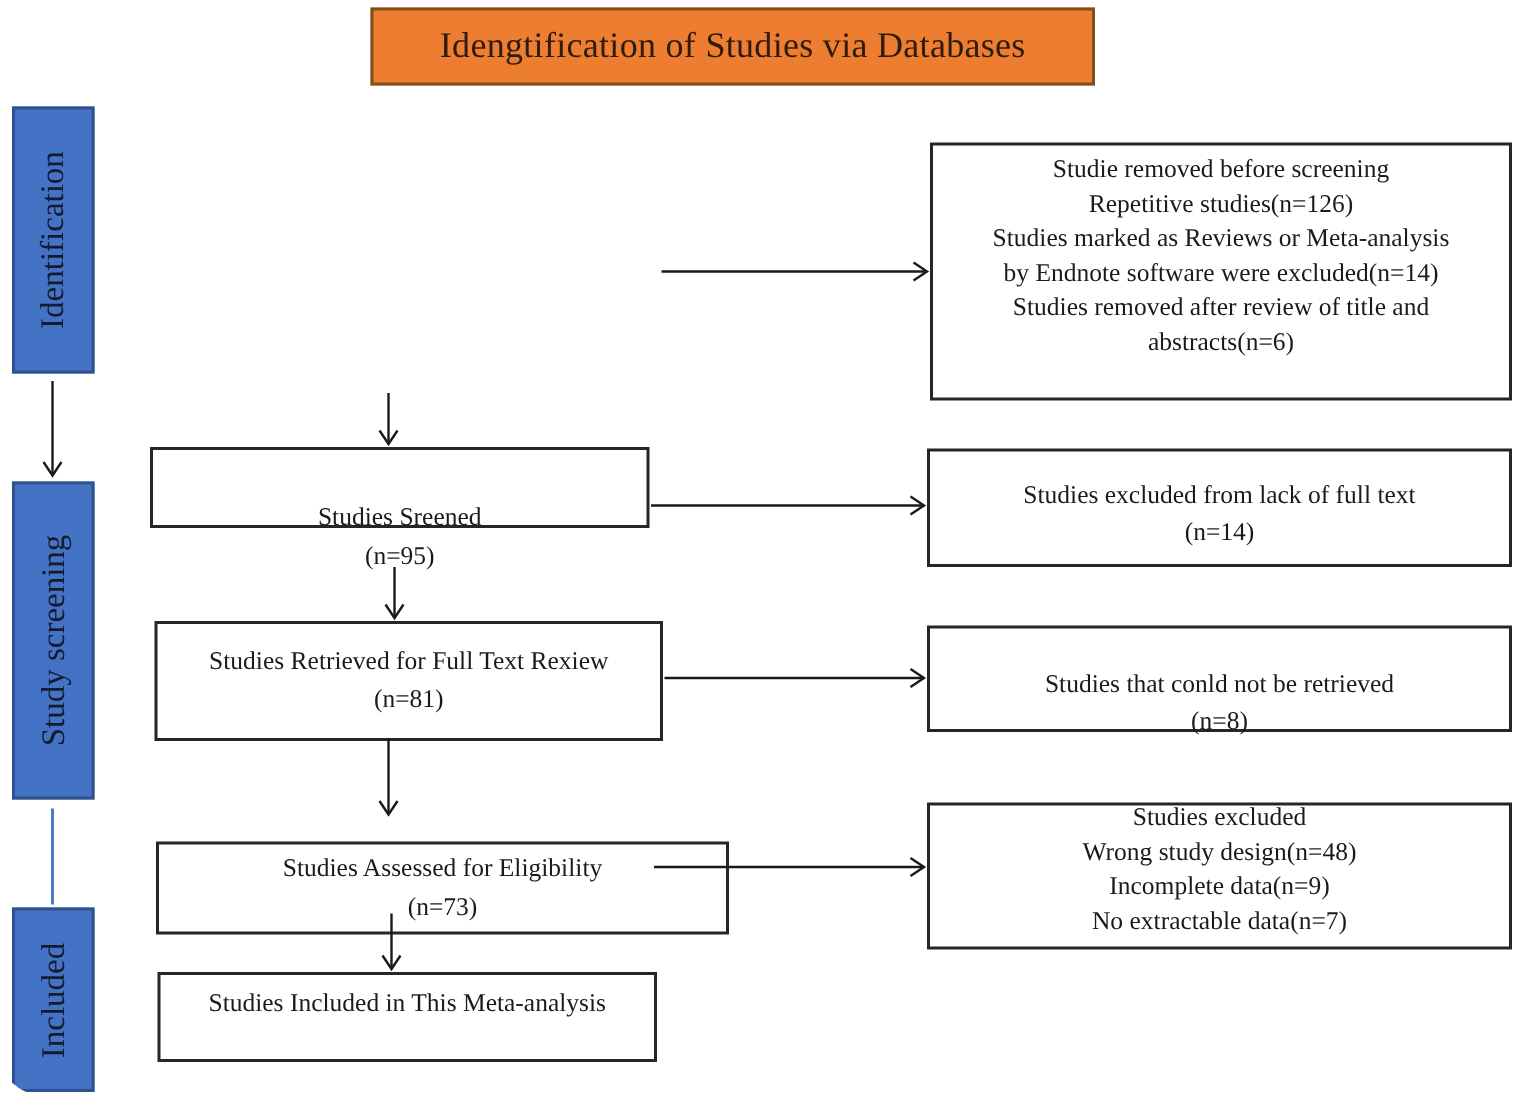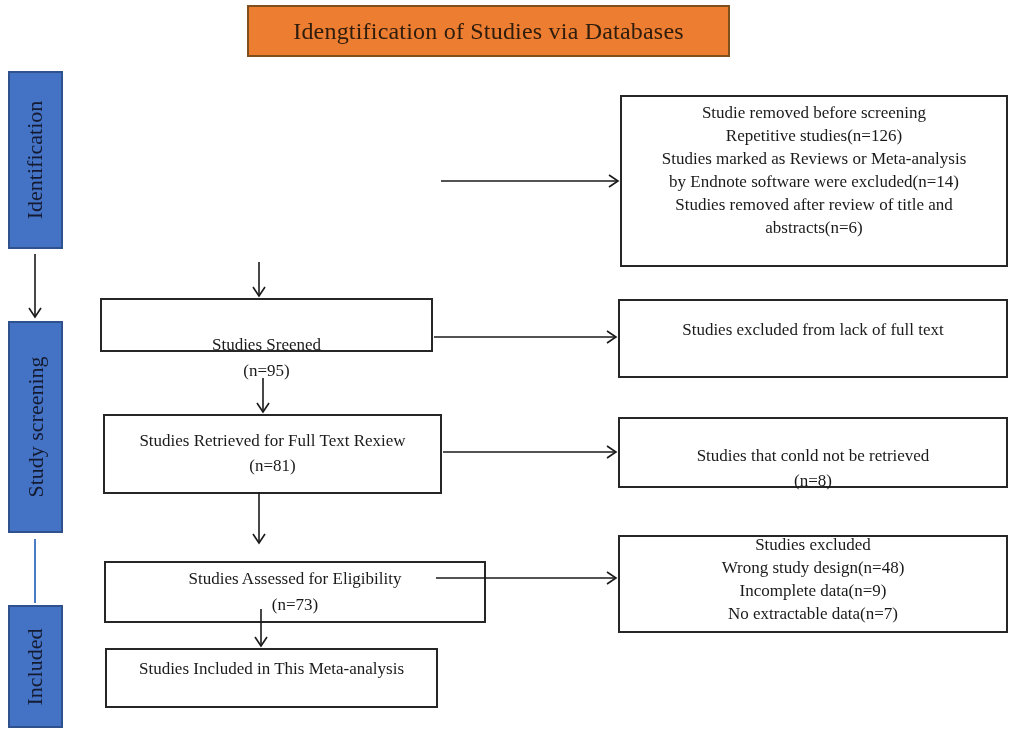--- a/index.html
+++ b/index.html
@@ -4,20 +4,21 @@
 <style>
   html, body { margin: 0; padding: 0; background: #ffffff; }
   .canvas {
     position: relative;
     width: 1022px;
     height: 730px;
     background: #ffffff;
     font-family: "Liberation Serif", "DejaVu Serif", serif;
     color: #1a1a1a;
     overflow: hidden;
+    border-radius: 28px;
   }
 
   
   .title-box {
     position: absolute;
     left: 247px; top: 5px;
     width: 483px; height: 52px;
     background: #ED7D31;
     border: 2px solid #80501c;
     box-sizing: border-box;
@@ -124,20 +125,21 @@
     <div class="bl">Studie removed before screening</div>
     <div class="bl">Repetitive studies(n=126)</div>
     <div class="bl">Studies marked as Reviews or Meta-analysis</div>
     <div class="bl">by Endnote software were excluded(n=14)</div>
     <div class="bl">Studies removed after review of title and</div>
     <div class="bl">abstracts(n=6)</div>
   </div>
 
   <div class="flow-box box-nofulltext">
     <div class="bl">Studies excluded from lack of full text</div>
+    <div class="bl">(n=14)</div>
   </div>
 
   <div class="flow-box box-notretrieved">
     <div class="bl">Studies that conld not be retrieved</div>
     <div class="bl">(n=8)</div>
   </div>
 
   <div class="flow-box box-exclelig">
     <div class="bl">Studies excluded</div>
     <div class="bl">Wrong study design(n=48)</div>

